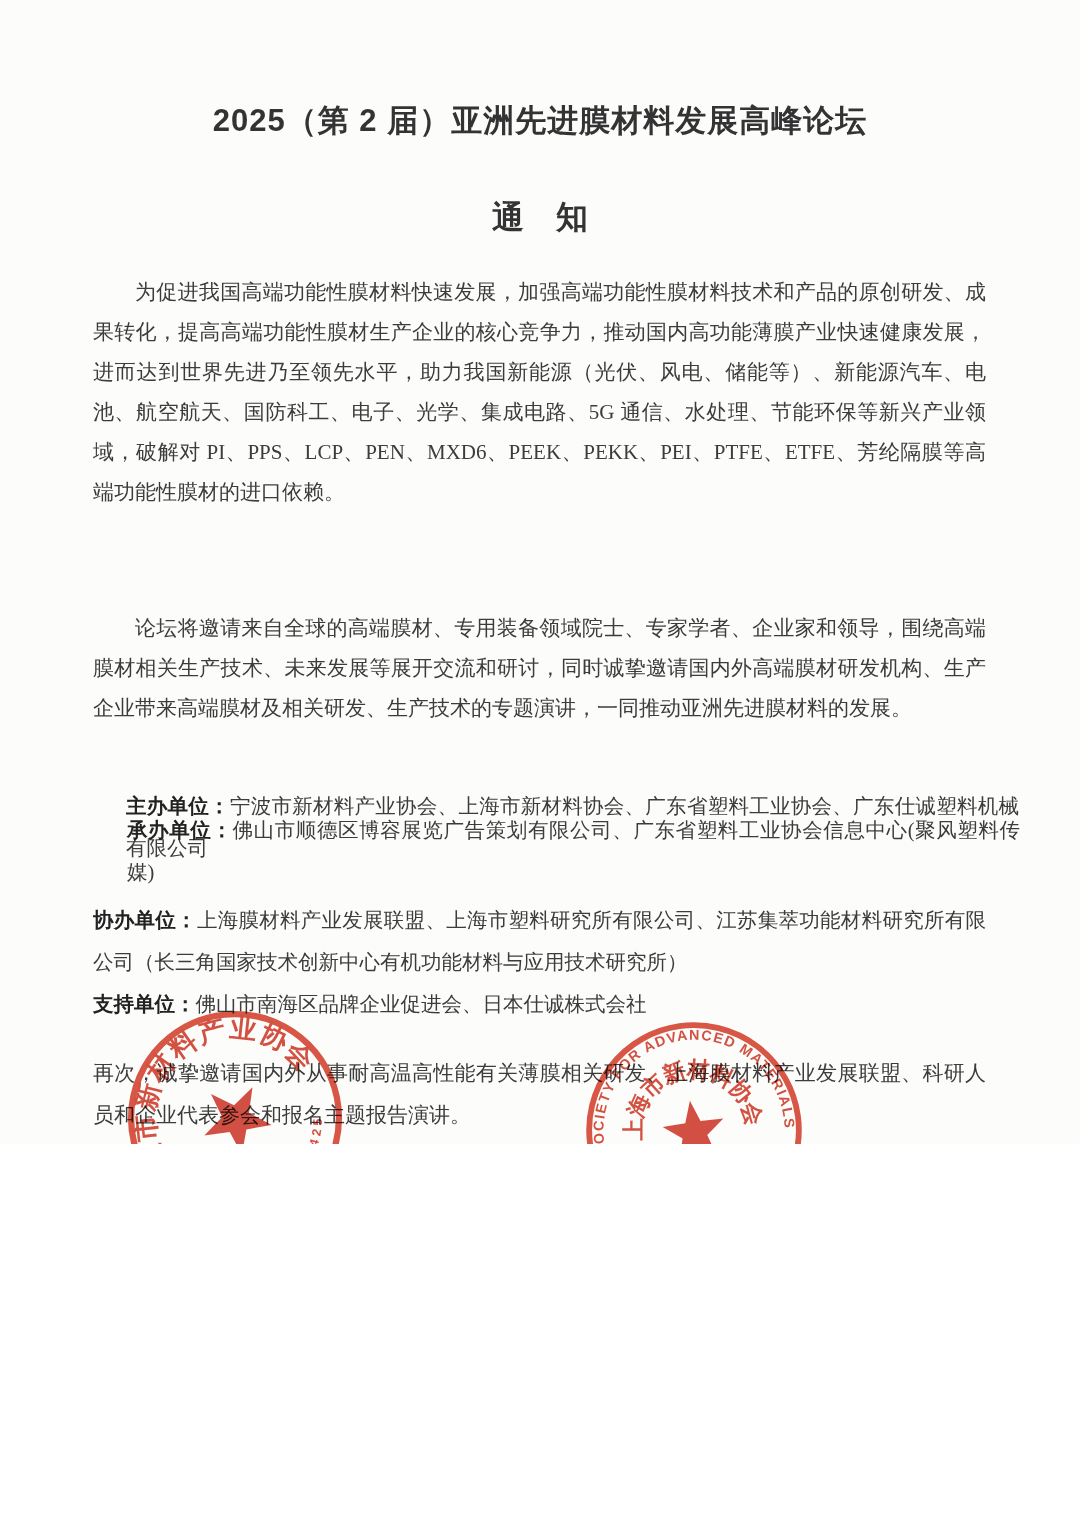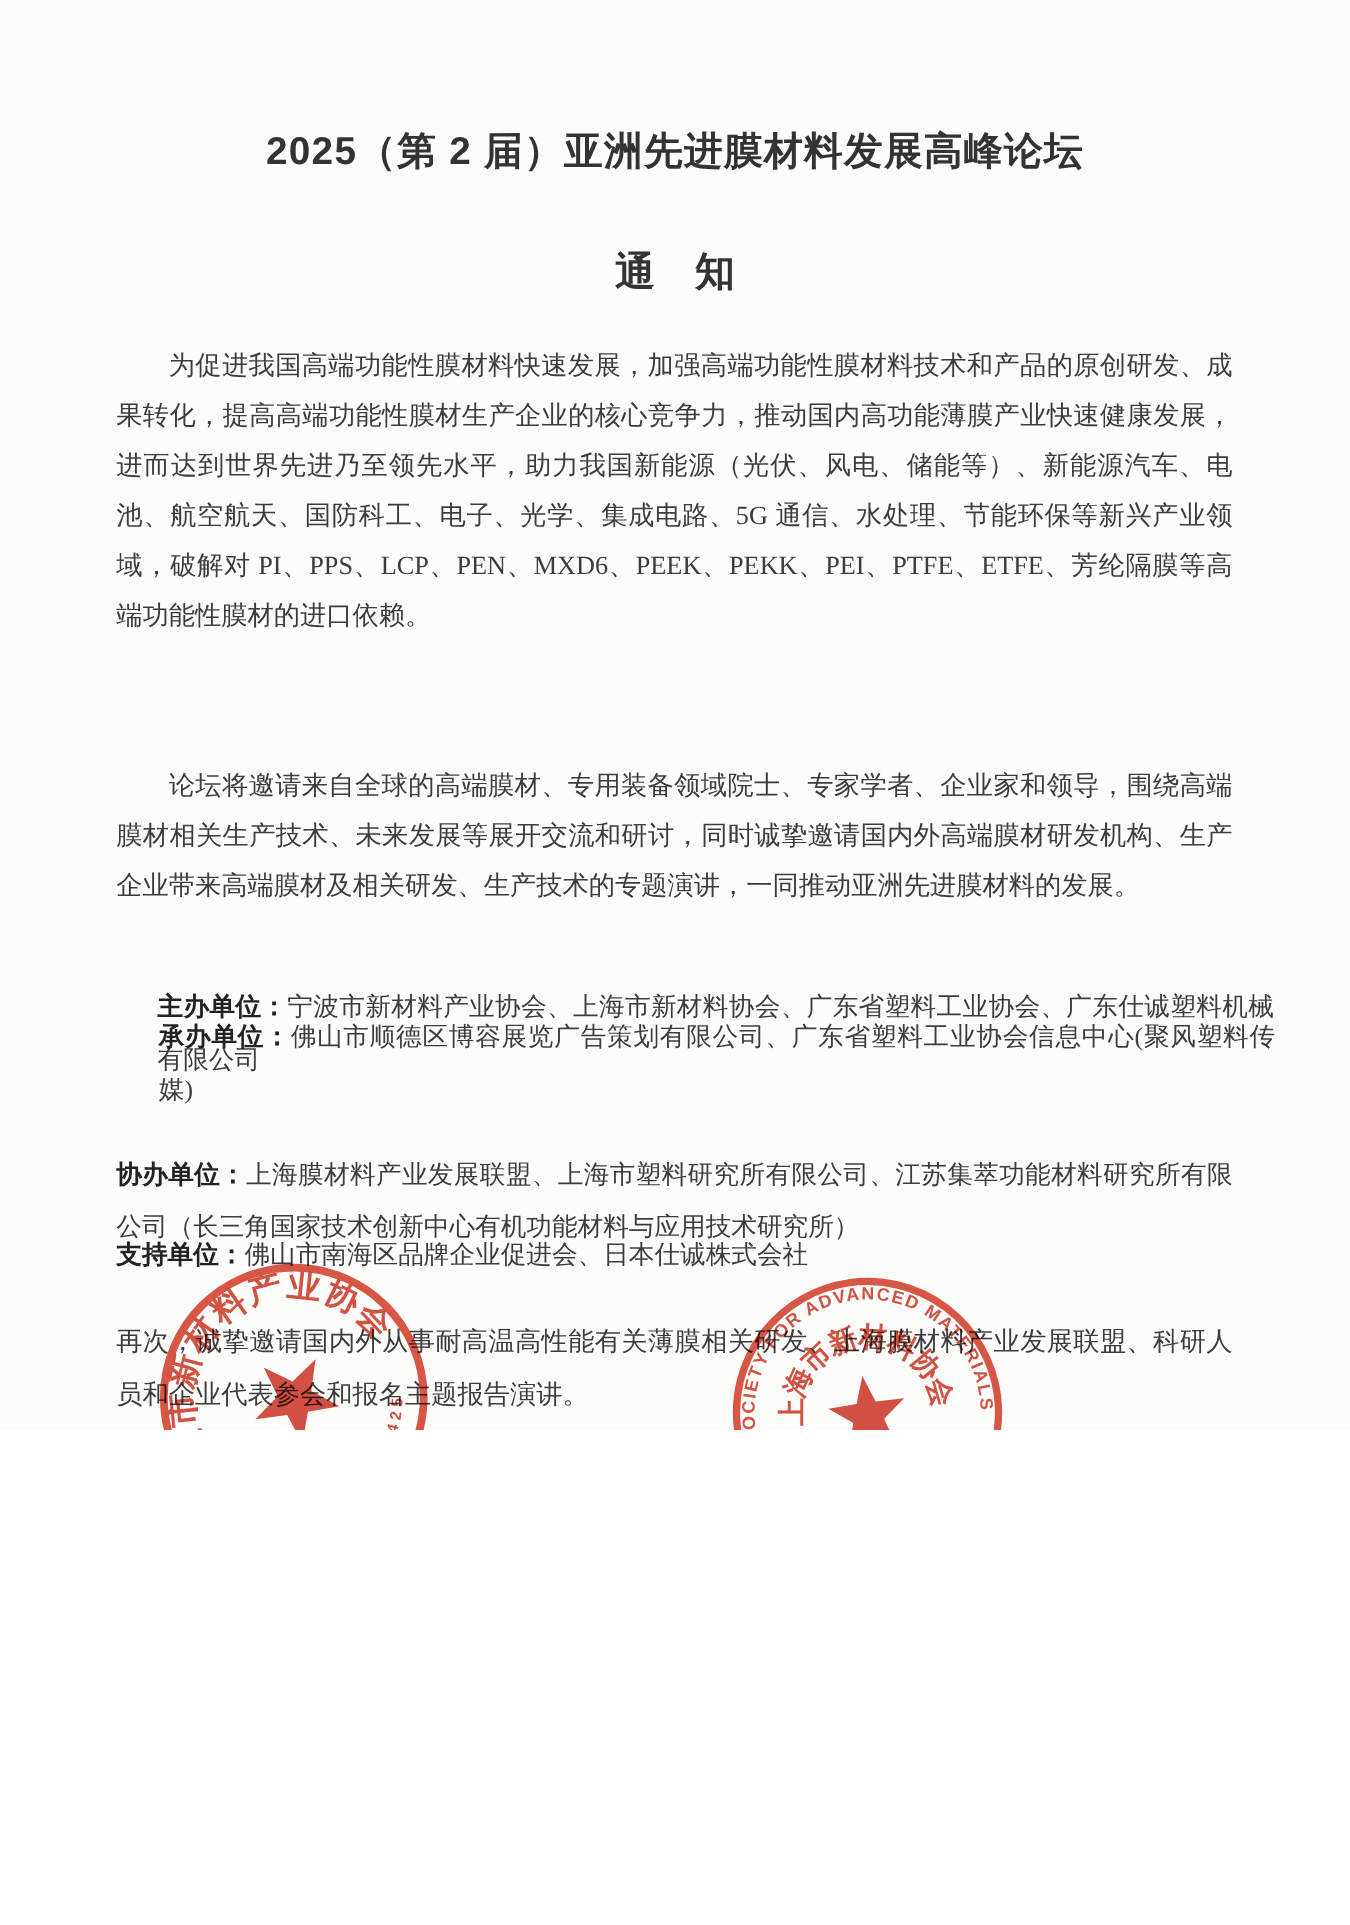--- a/index.html
+++ b/index.html
@@ -27,21 +27,21 @@
   .indent { text-indent:42px; }
   .p1 { top:272px; }
   .p2 { top:482px; }
   .p3 { top:608px; }
   .p4 { top:1052px; line-height:42px; }
   .unit { position:absolute; left:93px; width:893px; font-size:20.5px; line-height:42px; text-align:justify; }
   .unit-label { font-family:"Liberation Sans", sans-serif; font-weight:bold; color:#222222; }
   .unit-value { color:#3c3c3c; }
   .u1 { top:785px;margin-left:33px; }
   .u2 { top:809px;margin-left:34px; }
-  .u3 { top:919px; }
+  .u3 { top:899px; }
   .u4 { top:983px; }
   .sig {
     position:absolute; font-family:"Liberation Sans", sans-serif;
     font-weight:bold; font-size:20px; color:#252525; letter-spacing:0.5px;
     white-space:nowrap;
   }
   .sig1 { left:147px; top:1181px; }
   .sig2 { left:618px; top:1181px; }
   .sig3 { left:118px; top:1321px; }
   .sig4 { left:607px; top:1321px; }

